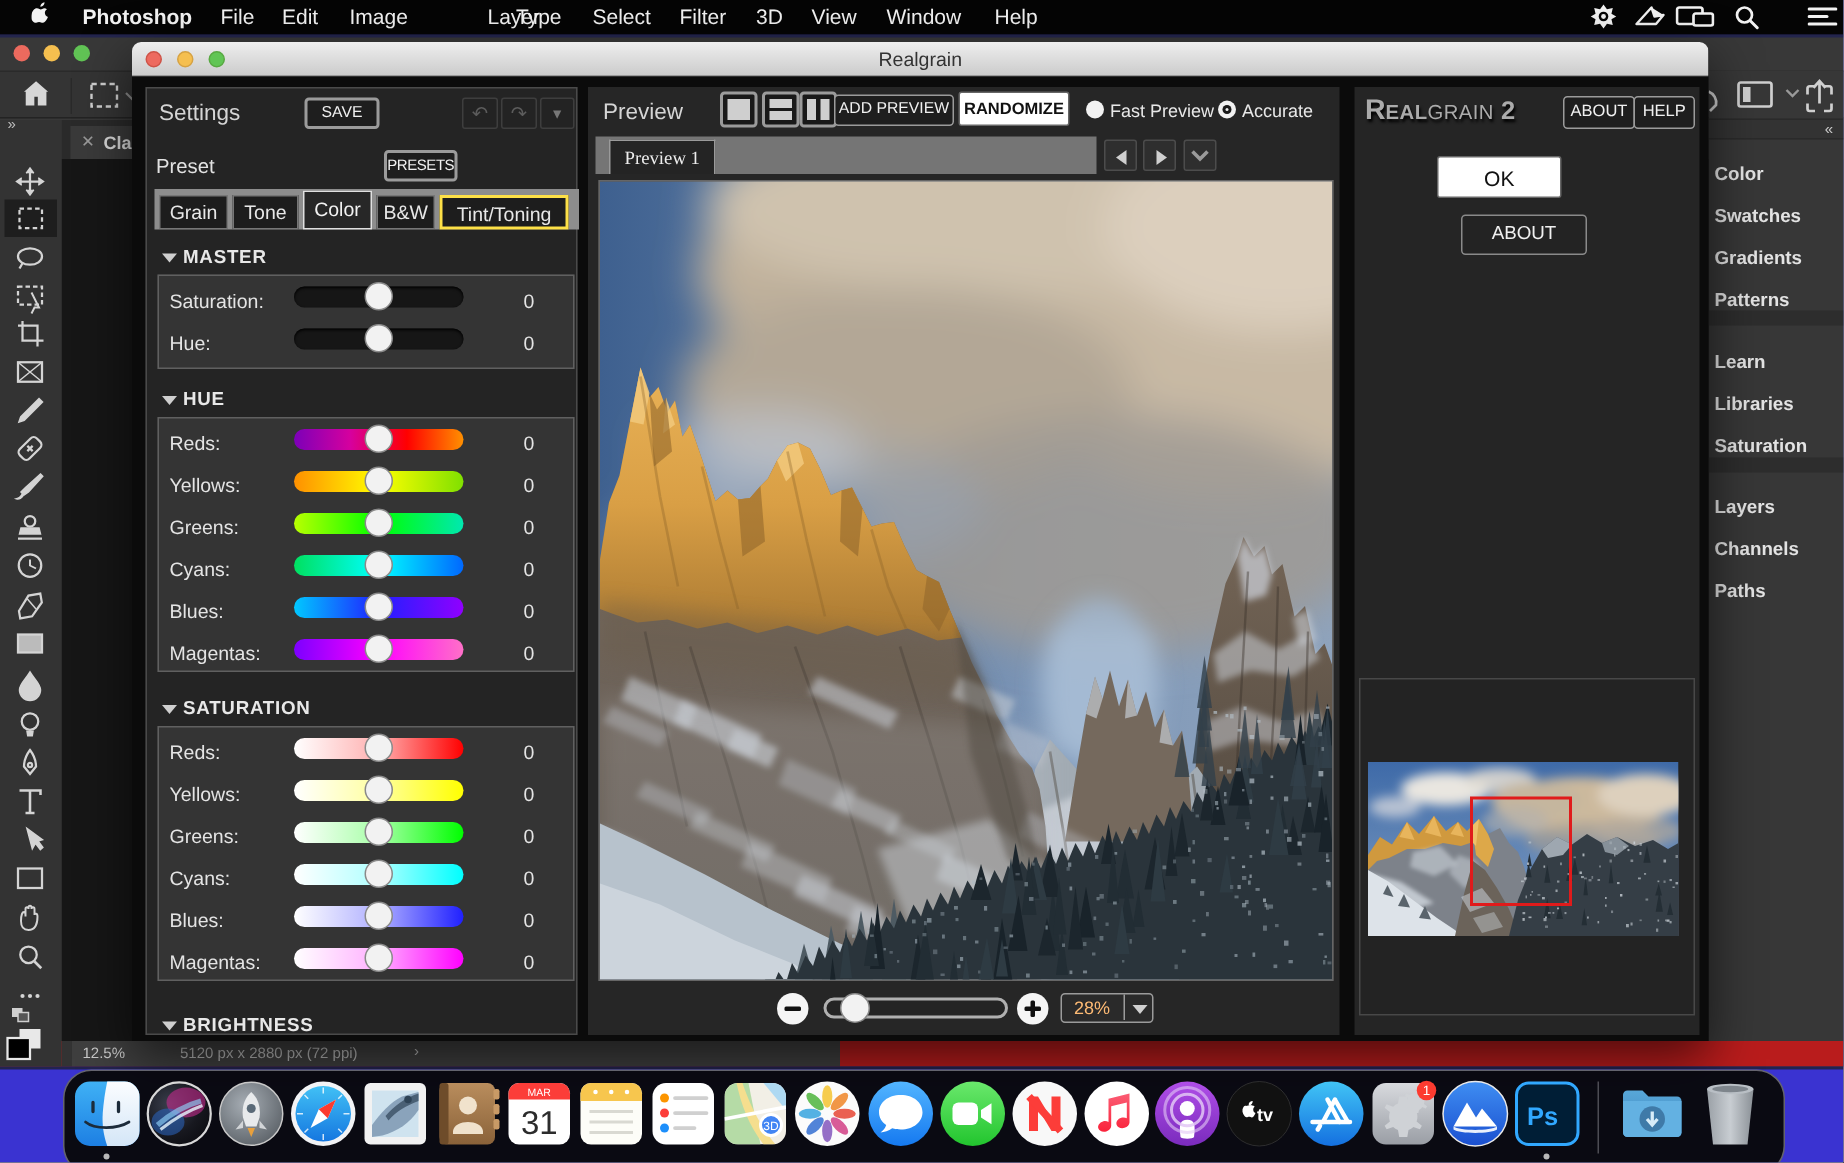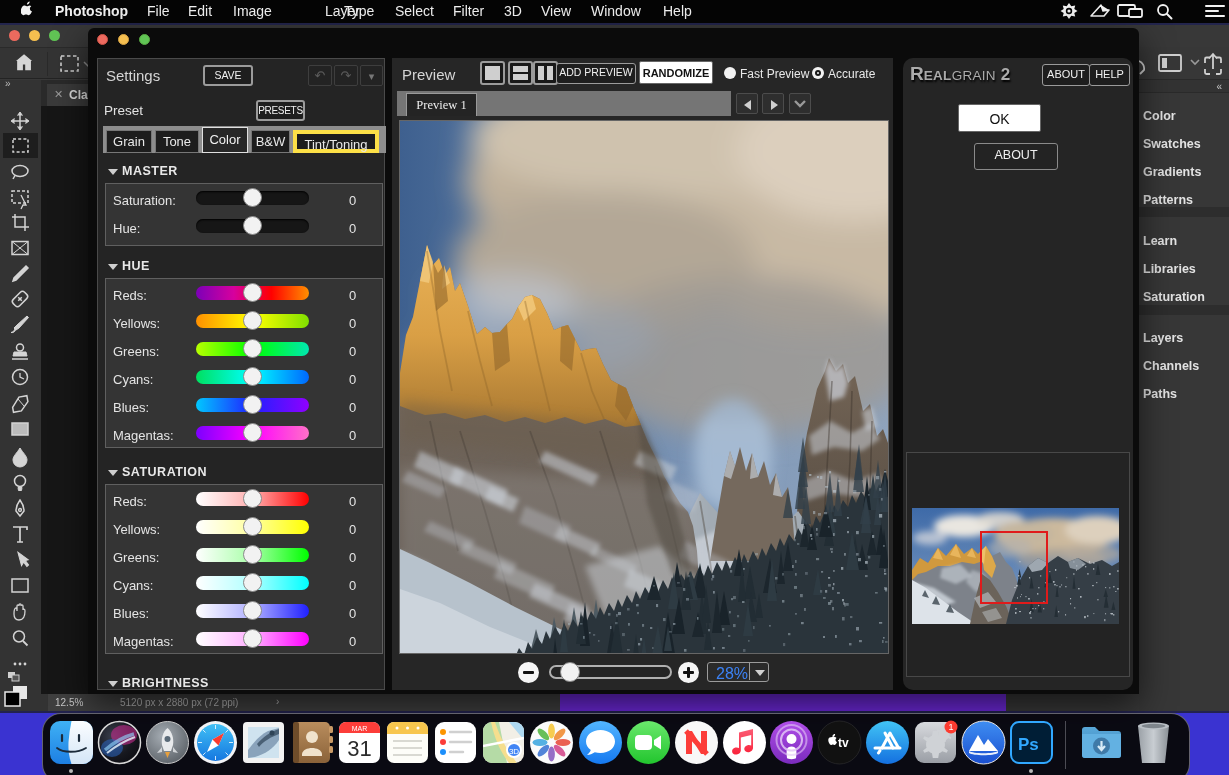--- a/index.html
+++ b/index.html
@@ -13,28 +13,28 @@
 #pswin{position:absolute;left:0;top:23px;width:1229px;height:688px;background:#383838;}
 .tl{position:absolute;width:11px;height:11px;border-radius:50%;}
 
 #optbar{position:absolute;left:0;top:47px;width:1229px;height:32px;background:#343434;border-bottom:1px solid #232323;border-top:1px solid #2a2a2a;}
 
 #toolbar{position:absolute;left:0;top:80px;width:41px;height:631px;z-index:3;background:#333333;}
 #tabstrip{position:absolute;left:41px;top:80px;width:1188px;height:26px;background:#2a2a2a;}
 #doctab{position:absolute;left:6px;top:4px;width:90px;height:22px;background:#3a3a3a;color:#d8d8d8;font-size:12px;}
 #canvas{position:absolute;left:41px;top:106px;width:1188px;height:588px;background:#161616;}
 #rpanels{position:absolute;left:1139px;top:47px;width:90px;height:664px;background:#373737;}
-#statusbar{position:absolute;left:0;top:694px;width:1006px;height:17px;background:#6d28d9;}
+#statusbar{position:absolute;left:0;top:694px;width:1229px;height:17px;background:#b91c1c;}
 
 #dlg{position:absolute;left:88px;top:28px;width:1051px;height:666px;background:#0b0b0b;border-radius:6px 6px 0 0;box-shadow:0 12px 34px rgba(0,0,0,0.6);}
 #dlgtitle{position:absolute;left:0;top:0;width:1051px;height:23px;border-radius:6px 6px 0 0;background:linear-gradient(#eeeeee,#cccccc);border-bottom:1px solid #9a9a9a;color:#333;font-size:13px;text-align:center;line-height:23px;}
 .col{position:absolute;top:30px;height:632px;background:#262626;}
 #colset{left:9px;width:288px;border:1px solid #4a4a4a;background:#242424;}
 #colprev{left:304px;width:501px;}
-#colright{left:815px;width:230px;background:#252525;border-radius:10px;}
+#colright{left:815px;width:230px;background:#252525;}
 .btn{position:absolute;background:#1e1e1e;border:2px solid #9b9b9b;border-radius:3px;color:#f0f0f0;text-align:center;}
 .wbtn{position:absolute;background:#ffffff;border:1px solid #666;border-radius:2px;color:#111;text-align:center;}
 </style>
 </head>
 <body>
 <div id="screen">
   <div id="pswin"></div>
   <div style="position:absolute;left:0;top:23px;width:1229px;height:2px;background:#23254d;"></div>
   <div id="optbar">
     <svg width="120" height="30" viewBox="0 0 120 30" style="position:absolute;left:0;top:1px;">
@@ -245,39 +245,40 @@
         </svg></div>
     <div class="mi" style="left:1205px;top:4px;"><svg width="20" height="14" viewBox="0 0 20 14">
           <g stroke="#f2f2f2" stroke-width="2" stroke-linecap="round">
             <line x1="1" y1="2" x2="19" y2="2"></line>
             <line x1="1" y1="7" x2="13" y2="7"></line>
             <line x1="1" y1="12" x2="19" y2="12"></line>
           </g>
         </svg></div>
   </div>
   <div id="dlg">
+    <div id="dlgtitle">Realgrain</div>
     <div class="tl" style="left:9px;top:6px;background:#ed6a5f;border:0.5px solid #ce5347;"></div>
     <div class="tl" style="left:30px;top:6px;background:#f5bf50;border:0.5px solid #d6a243;"></div>
     <div class="tl" style="left:51px;top:6px;background:#61c555;border:0.5px solid #58a942;"></div>
     <div class="col" id="colset">
 
       <div class="abs" style="left:8px;top:8px;font-size:15px;color:#d5d5d5;">Settings</div>
       <div class="btn" style="left:105px;top:6px;width:50px;height:21px;font-size:10.5px;line-height:17px;">SAVE</div>
       <div class="btn" style="left:158px;top:6px;width:49px;height:21px;font-size:10px;line-height:17px;letter-spacing:-0.3px;margin-top:35px;">PRESETS</div>
       <div class="abs" style="left:210px;top:6px;width:24px;height:21px;background:#232323;border:1px solid #3e3e3e;border-radius:2px;color:#5c5c5c;text-align:center;font-size:13px;line-height:19px;">↶</div>
       <div class="abs" style="left:236px;top:6px;width:24px;height:21px;background:#232323;border:1px solid #3e3e3e;border-radius:2px;color:#5c5c5c;text-align:center;font-size:13px;line-height:19px;">↷</div>
       <div class="abs" style="left:262px;top:6px;width:23px;height:21px;background:#232323;border:1px solid #3e3e3e;border-radius:2px;color:#777;text-align:center;font-size:11px;line-height:20px;">▾</div>
       <div class="abs" style="left:6px;top:44px;font-size:13.5px;color:#e2e2e2;">Preset</div>
 
       <div class="abs" style="left:5px;top:67px;width:283px;height:27px;background:#8d8d8d;">
         <div class="abs" style="left:3px;top:4px;width:46px;height:23px;background:#1d1d1d;border:1px solid #777;color:#e8e8e8;font-size:13px;text-align:center;line-height:21px;">Grain</div>
         <div class="abs" style="left:52px;top:4px;width:44px;height:23px;background:#1d1d1d;border:1px solid #777;color:#e8e8e8;font-size:13px;text-align:center;line-height:21px;">Tone</div>
         <div class="abs" style="left:99px;top:1px;width:46px;height:26px;background:#272727;border:1px solid #e0e0e0;color:#f2f2f2;font-size:13px;text-align:center;line-height:23px;">Color</div>
         <div class="abs" style="left:148px;top:4px;width:39px;height:23px;background:#1d1d1d;border:1px solid #777;color:#e8e8e8;font-size:13px;text-align:center;line-height:21px;">B&amp;W</div>
-        <div class="abs" style="left:190px;top:4px;width:86px;height:23px;background:#1d1d1d;border:4px solid #fde047;color:#e8e8e8;font-size:13px;text-align:center;line-height:21px;">Tint/Toning</div>
+        <div class="abs" style="left:190px;top:4px;width:86px;height:23px;background:#1d1d1d;border:2px solid #fde047;color:#e8e8e8;font-size:13px;text-align:center;line-height:21px;">Tint/Toning</div>
       </div>
 
       <div class="abs" style="left:10px;top:110px;width:0;height:0;border-left:5px solid transparent;border-right:5px solid transparent;border-top:6px solid #cfcfcf;"></div>
       <div class="abs" style="left:24px;top:105px;font-size:12.5px;font-weight:bold;color:#e8e8e8;letter-spacing:0.5px;">MASTER</div>
       <div class="abs" style="left:7px;top:124px;width:278px;height:63px;background:#343434;border:1px solid #606060;">
         <div class="abs" style="left:7px;top:9px;font-size:13px;color:#e4e4e4;">Saturation:</div>
         <div class="abs" style="left:90px;top:7px;width:113px;height:14px;background:#161616;border-radius:7px;box-shadow:inset 0 1px 2px #000;"></div>
         <div class="abs" style="left:137px;top:4px;width:19px;height:19px;border-radius:50%;background:#f2f2f2;border:1px solid #8a8a8a;"></div>
         <div class="abs" style="left:243px;top:9px;font-size:13px;color:#e4e4e4;">0</div>
         <div class="abs" style="left:7px;top:37px;font-size:13px;color:#e4e4e4;">Hue:</div>
@@ -762,21 +763,21 @@
       <div class="abs" style="left:126px;top:604px;width:21px;height:21px;border-radius:50%;background:#f5f5f5;">
           <div class="abs" style="left:5px;top:9px;width:11px;height:3px;background:#111;border-radius:1px;"></div>
         </div>
       <div class="abs" style="left:157px;top:607px;width:123px;height:14px;border:2px solid #b0b0b0;border-radius:8px;background:#242424;"></div>
       <div class="abs" style="left:168px;top:604px;width:20px;height:20px;border-radius:50%;background:#f2f2f2;border:1px solid #888;"></div>
       <div class="abs" style="left:286px;top:604px;width:21px;height:21px;border-radius:50%;background:#f5f5f5;">
           <div class="abs" style="left:5px;top:9px;width:11px;height:3px;background:#111;border-radius:1px;"></div>
           <div class="abs" style="left:9px;top:5px;width:3px;height:11px;background:#111;border-radius:1px;"></div>
         </div>
       <div class="abs" style="left:315px;top:604px;width:62px;height:20px;background:#2a2a2a;border:1.5px solid #9b9b9b;border-radius:3px;">
-        <div class="abs" style="left:8px;top:2px;font-size:16px;color:#3b82f6;">28%</div>
+        <div class="abs" style="left:8px;top:2px;font-size:12px;color:#fdba74;">28%</div>
         <div class="abs" style="left:41px;top:0;width:0.5px;height:17px;background:#9b9b9b;"></div>
         <div class="abs" style="left:47px;top:7px;width:0;height:0;border-left:5px solid transparent;border-right:5px solid transparent;border-top:6px solid #d0d0d0;"></div>
       </div>
     </div>
     <div class="col" id="colright">
       <div class="abs" style="left:7px;top:5px;color:#ababab;text-shadow:1px 2px 2px #000;white-space:nowrap;"><span style="font-size:19px;font-weight:bold;">R</span><span style="font-size:13.5px;font-weight:bold;letter-spacing:0.3px;">EAL</span><span style="font-size:13.5px;letter-spacing:0.3px;">GRAIN</span><span style="font-size:17px;font-weight:bold;"> 2</span></div>
       <div class="btn" style="left:139px;top:6px;width:48px;height:22px;font-size:11px;line-height:18px;border-width:1.5px;">ABOUT</div>
       <div class="btn" style="left:186px;top:6px;width:41px;height:22px;font-size:11px;line-height:18px;border-width:1.5px;">HELP</div>
       <div class="wbtn" style="left:55px;top:46px;width:83px;height:28px;font-size:14px;line-height:28px;">OK</div>
       <div class="btn" style="left:71px;top:85px;width:84px;height:27px;font-size:12.5px;line-height:23px;border-width:1.5px;border-color:#8a8a8a;background:#232323;">ABOUT</div>

